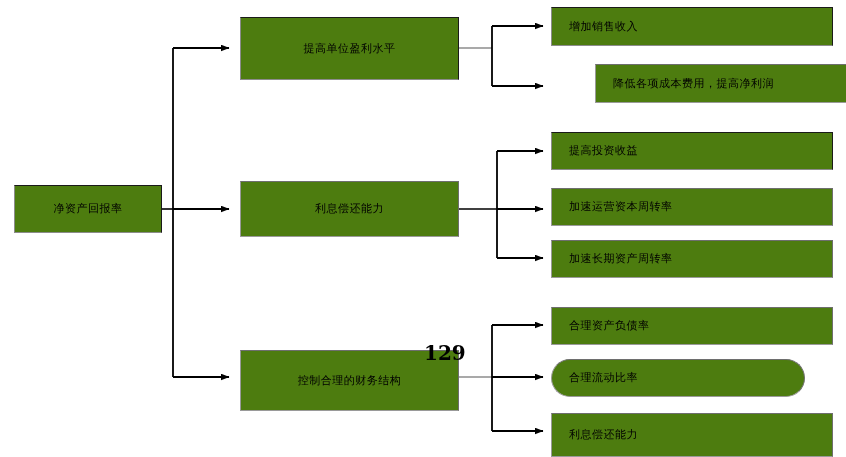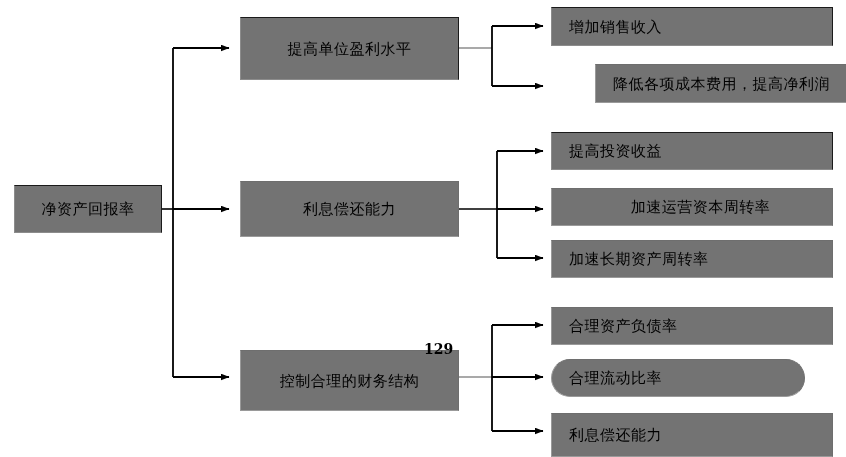--- a/index.html
+++ b/index.html
@@ -23,28 +23,28 @@
   #connector-layer {
     position: absolute;
     left: 0;
     top: 0;
     width: 846px;
     height: 457px;
   }
   .node-box {
     position: absolute;
     box-sizing: border-box;
-    background: #737373;
+    background: #4d7c0f;
     border-top: 1.5px solid #1a1a1a;
     border-right: 1.5px solid #1a1a1a;
     border-bottom: 1.5px solid #8c8c8c;
     border-left: 1.5px solid #8c8c8c;
     display: flex;
     align-items: center;
-    font-size: 15px;
+    font-size: 11px;
     color: #000000;
     letter-spacing: 0.5px;
     line-height: 1.2;
   }
   .node-box.center-text {
     justify-content: center;
   }
   .node-box.left-text {
     justify-content: flex-start;
     padding-left: 17px;
@@ -58,21 +58,21 @@
     border-right: 1.5px solid #6e6e6e;
     border-bottom: 1.5px solid #9a9a9a;
     border-left: 1.5px solid #9a9a9a;
   }
   #page-number {
     position: absolute;
     left: 424px;
     top: 341px;
     font-family: "DejaVu Serif", "Liberation Serif", serif;
     font-weight: bold;
-    font-size: 14px;
+    font-size: 20px;
     color: #000000;
     z-index: 5;
   }
 </style>
 </head>
 <body>
 
 <div id="diagram-root">
 
   <svg id="connector-layer" viewBox="0 0 846 457" width="846" height="457" xmlns="http://www.w3.org/2000/svg">
@@ -147,21 +147,21 @@
   </div>
 
   <div class="node-box left-text soft-border" style="left:551px; top:64px; width:282px; height:39px;margin-left:44px;">
     <span class="node-label">降低各项成本费用，提高净利润</span>
   </div>
 
   <div class="node-box left-text" style="left:551px; top:132px; width:282px; height:38px;">
     <span class="node-label">提高投资收益</span>
   </div>
 
-  <div class="node-box left-text soft-border" style="left:551px; top:188px; width:282px; height:38px;justify-content:center;">
+  <div class="node-box left-text soft-border" style="left:551px; top:188px; width:282px; height:38px;">
     <span class="node-label">加速运营资本周转率</span>
   </div>
 
   <div class="node-box left-text soft-border" style="left:551px; top:240px; width:282px; height:38px;">
     <span class="node-label">加速长期资产周转率</span>
   </div>
 
   <div class="node-box left-text soft-border" style="left:551px; top:307px; width:282px; height:38px;">
     <span class="node-label">合理资产负债率</span>
   </div>

